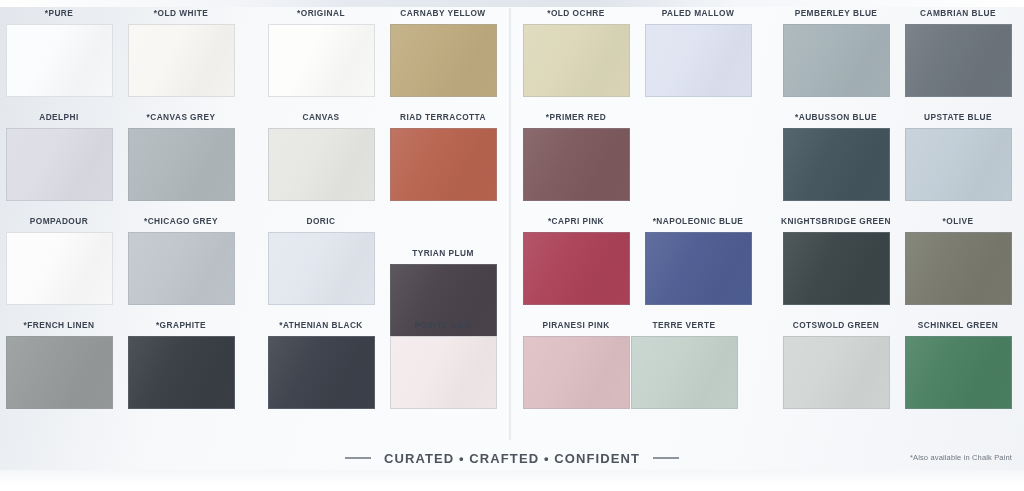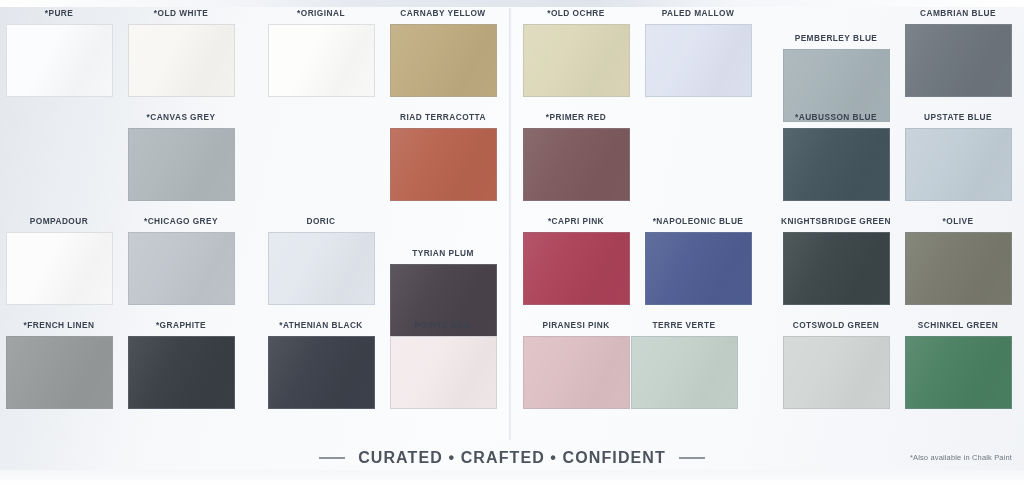--- a/index.html
+++ b/index.html
@@ -108,21 +108,21 @@
     gap: 13px;
   }
   #footer .rule {
     display: block;
     width: 26px;
     height: 2px;
     background: #8d949e;
   }
   #tagline {
     font-family: "Liberation Sans", sans-serif;
-    font-size: 16px;
+    font-size: 13px;
     font-weight: bold;
     letter-spacing: 1.1px;
     color: #4d545e;
     white-space: nowrap;
   }
   #footnote {
     position: absolute;
     right: 12px;
     top: 453px;
     font-family: "Liberation Sans", sans-serif;
@@ -169,33 +169,41 @@
           <span class="swatch" style="background-color: rgb(191, 171, 127);"></span>
         </div>
         <div class="cell" style="left: 517px;">
           <span class="label">*OLD OCHRE</span>
           <span class="swatch" style="background-color: rgb(221, 216, 185);"></span>
         </div>
         <div class="cell" style="left: 639px;">
           <span class="label">PALED MALLOW</span>
           <span class="swatch" style="background-color: rgb(223, 228, 242);"></span>
         </div>
-        <div class="cell" style="left: 777px; margin-top: 25px;">
+        <div class="cell" style="left: 777px;">
           <span class="label">PEMBERLEY  BLUE</span>
           <span class="swatch" style="background-color: rgb(166, 179, 184);"></span>
         </div>
         <div class="cell" style="left: 899px;">
           <span class="label">CAMBRIAN BLUE</span>
           <span class="swatch" style="background-color: rgb(109, 117, 125);"></span>
         </div>
       </div>
       <div class="row" style="height: 104px;">
+        <div class="cell" style="left: 0px;">
+          <span class="label">ADELPHI</span>
+          <span class="swatch" style="background-color: rgb(220, 221, 229);"></span>
+        </div>
         <div class="cell" style="left: 122px;">
           <span class="label">*CANVAS GREY</span>
           <span class="swatch" style="background-color: rgb(176, 184, 188);"></span>
+        </div>
+        <div class="cell" style="left: 262px;">
+          <span class="label">CANVAS</span>
+          <span class="swatch" style="background-color: rgb(231, 231, 228);"></span>
         </div>
         <div class="cell" style="left: 384px;">
           <span class="label">RIAD TERRACOTTA</span>
           <span class="swatch" style="background-color: rgb(184, 100, 80);"></span>
         </div>
         <div class="cell" style="left: 517px;">
           <span class="label">*PRIMER RED</span>
           <span class="swatch" style="background-color: rgb(125, 90, 93);"></span>
         </div>
         <div class="cell" style="left: 777px;">

